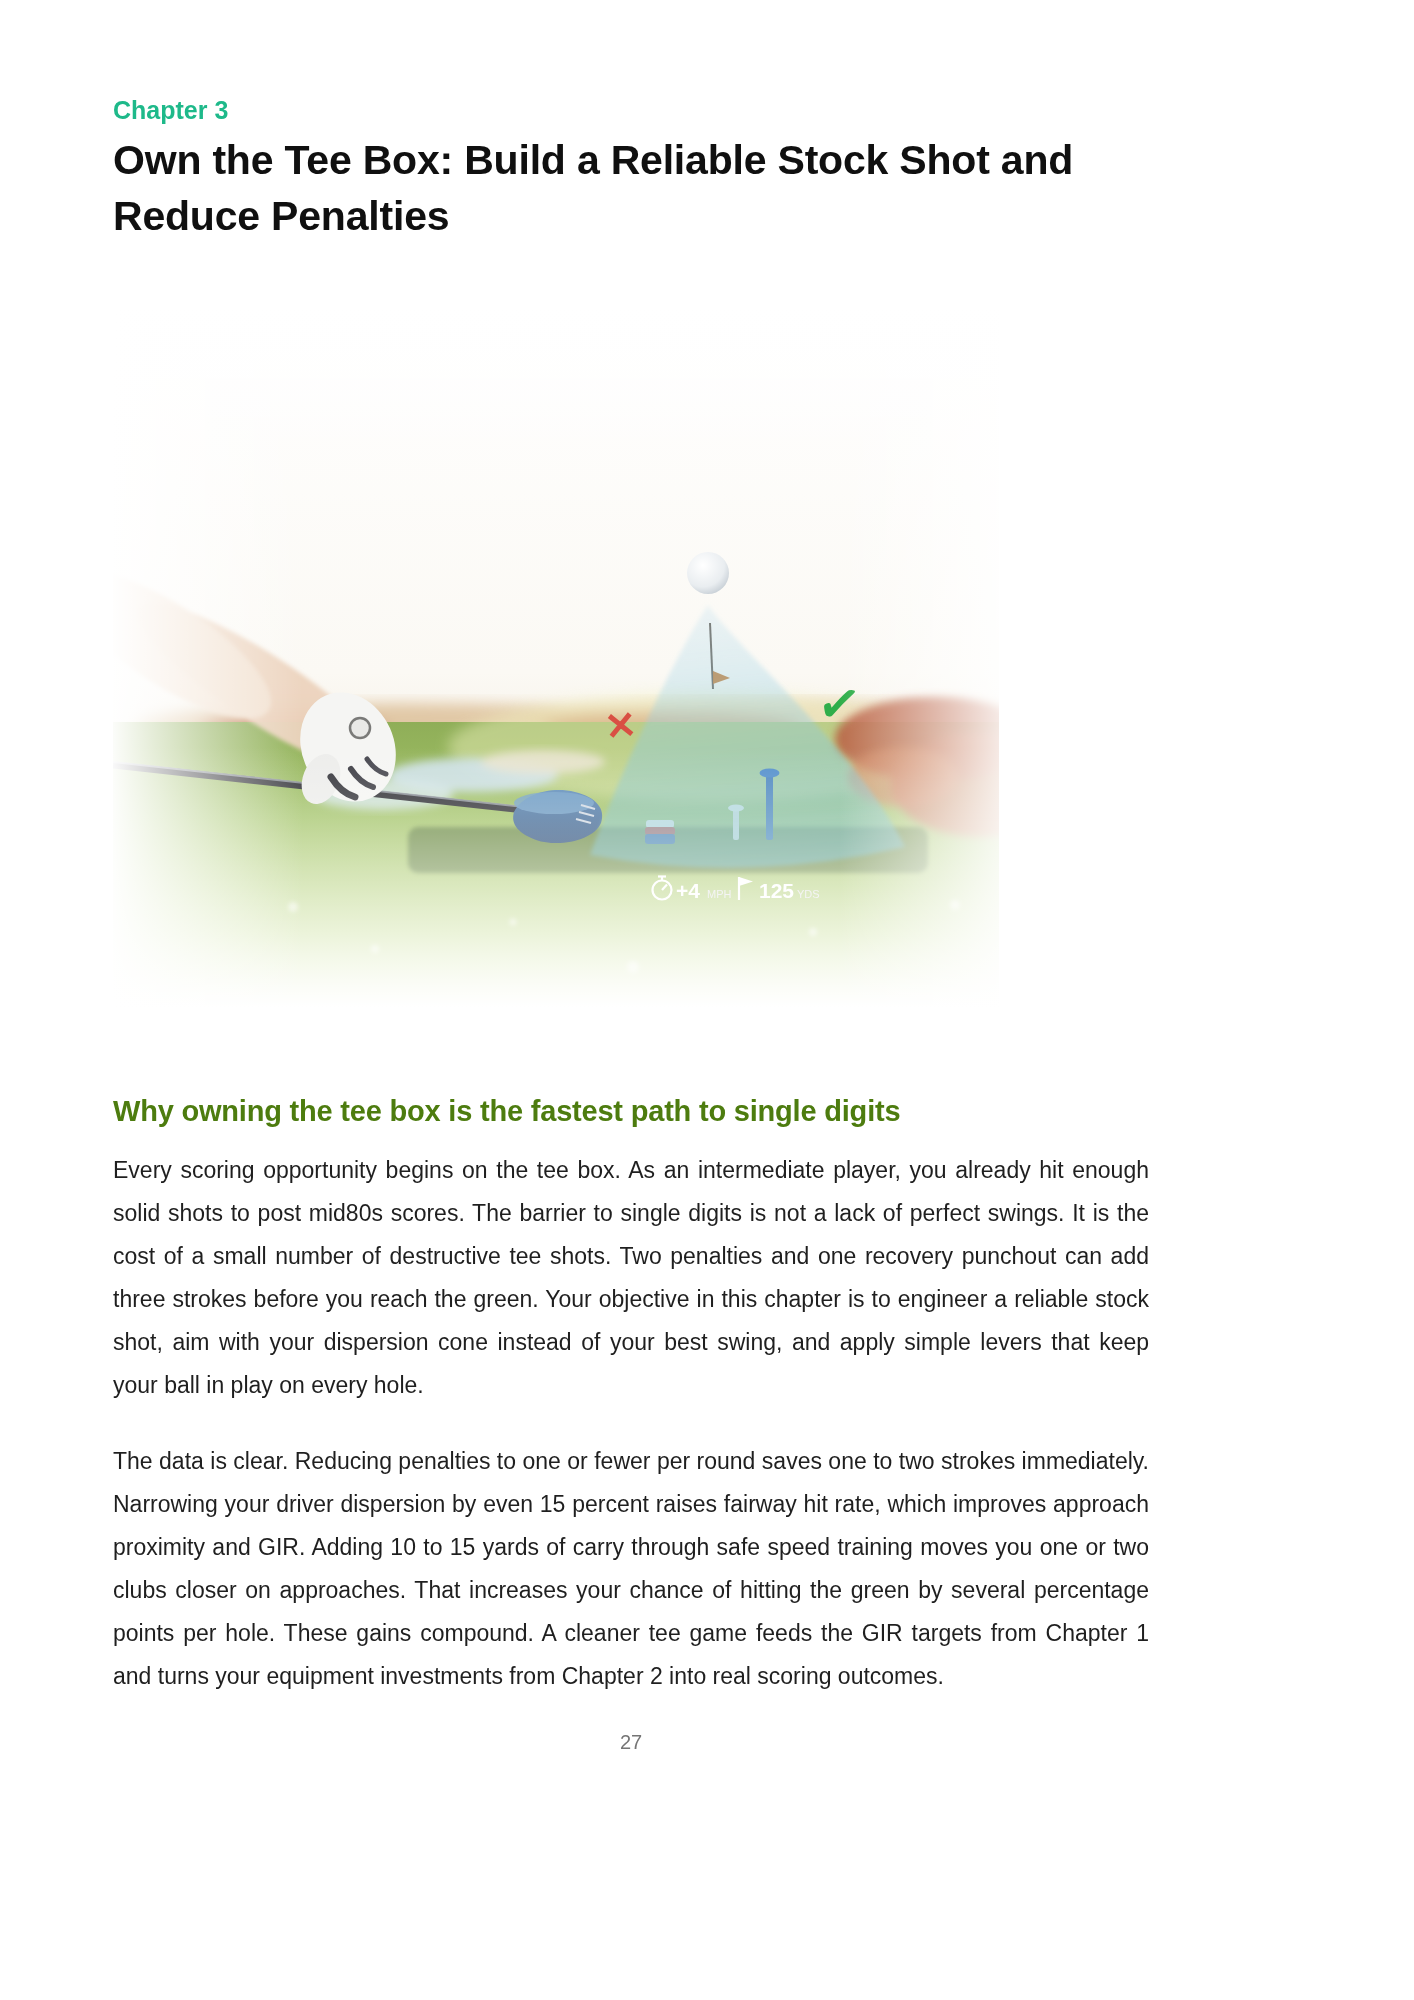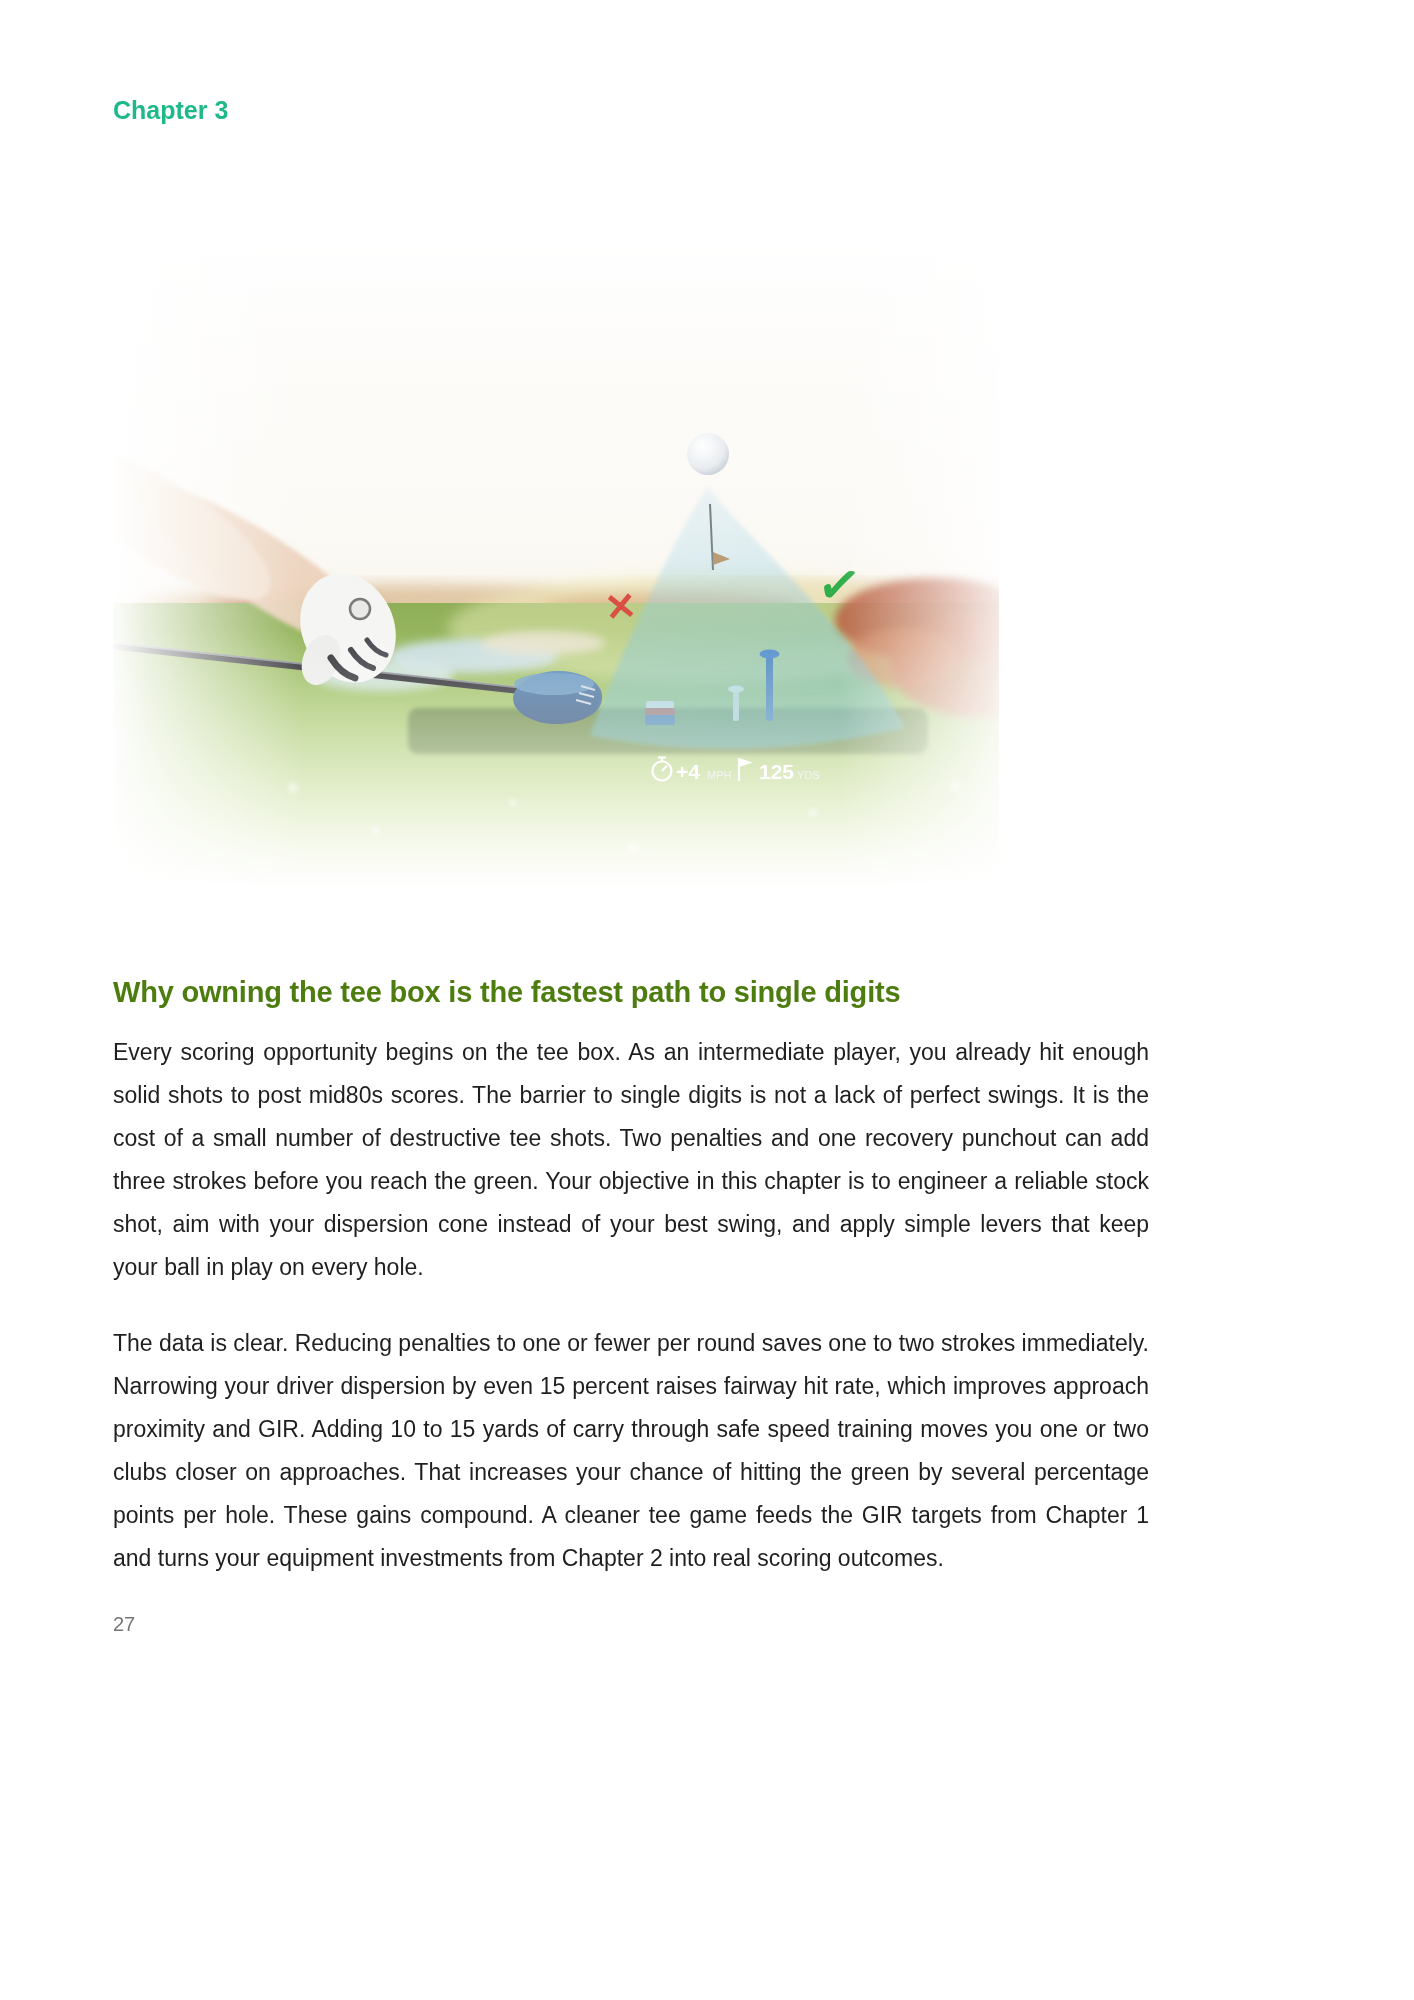--- a/index.html
+++ b/index.html
@@ -7,28 +7,29 @@
   .page{width:1262px;min-height:2000px;background:#ffffff;box-sizing:border-box;padding:95px 113px 52px 113px;}
   .chapter-label{color:#1EB98A;font-size:25px;font-weight:bold;line-height:1.25;}
   .doc-title{font-size:41px;font-weight:bold;color:#101010;line-height:1.36;margin:7px 0 0 0;max-width:1040px;letter-spacing:-0.2px;}
   .hero-wrap{margin-top:62px;width:886px;height:700px;position:relative;}
   .hero-svg{display:block;width:886px;height:700px;}
   .hero-svg text{font-family:"Liberation Sans",sans-serif;}
   .section-heading{margin:86px 0 0 0;font-size:29px;font-weight:bold;color:#4d7c0f;line-height:1.25;letter-spacing:-0.2px;}
   .body-copy{margin-top:20px;}
   .body-copy p{font-size:23px;line-height:43px;text-align:justify;color:#1f1f1f;margin:0 0 33px 0;}
   .body-copy p.flush-last{text-align-last:justify;margin-bottom:0;}
-  .page-number{margin-top:14px;color:#757575;font-size:20px;}
+  .page-number{margin-top:14px;text-align:center;color:#757575;font-size:20px;}
 </style>
 </head>
 <body>
 
 <div class="page">
 
   <div class="chapter-label">Chapter 3</div>
+  <h1 class="doc-title">Own the Tee Box: Build a Reliable Stock Shot and Reduce Penalties</h1>
 
   <div class="hero-wrap">
     <svg class="hero-svg" viewBox="0 0 886 700" xmlns="http://www.w3.org/2000/svg">
       <defs>
         <linearGradient id="skyGrad" x1="0" y1="0" x2="0" y2="1">
           <stop offset="0" stop-color="#ffffff"></stop>
           <stop offset="0.85" stop-color="#fbf9f4"></stop>
           <stop offset="1" stop-color="#f7f3ea"></stop>
         </linearGradient>
         <linearGradient id="grassGrad" x1="0" y1="0" x2="0" y2="1">

